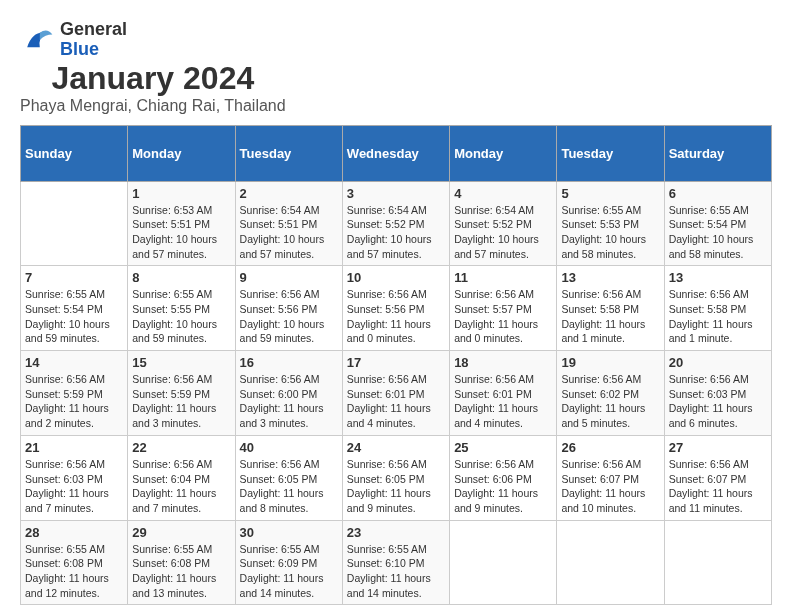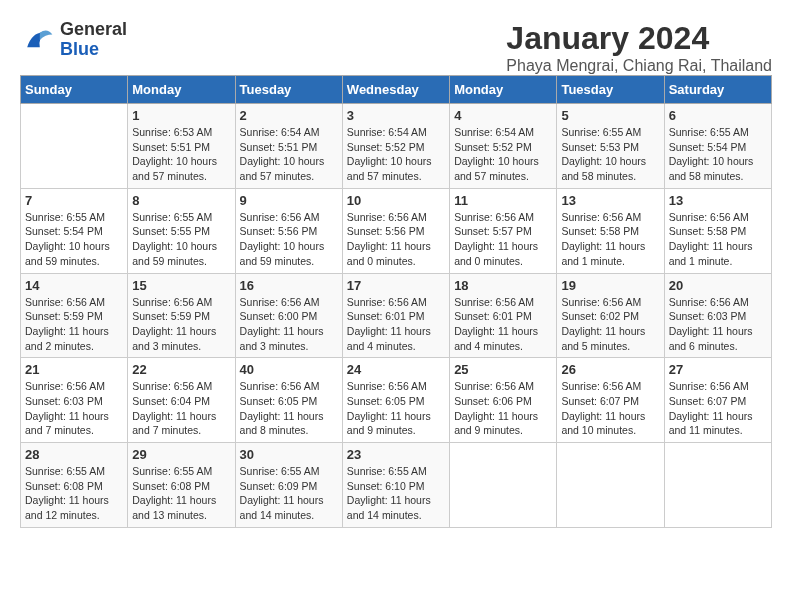--- a/index.html
+++ b/index.html
@@ -7,59 +7,61 @@
       font-family: Arial, sans-serif;
       background: #fff;
       width: 792px;
       min-height: 612px;
       padding: 20px;
     }
     .header {
       display: flex;
       justify-content: space-between;
       align-items: flex-start;
+      margin-bottom: 10px;
+      flex-direction: column;
     }
     .logo {
       display: flex;
       align-items: center;
       gap: 4px;
     }
     .logo-text {
       font-size: 18px;
       font-weight: bold;
       color: #333;
       line-height: 1.1;
     }
     .logo-text .blue { color: #1a5eb8; }
     .logo-bird {
       width: 36px;
       height: 36px;
     }
     .title-block {
-      text-align: left;
+      text-align: center;
     }
     .title-block h1 {
       font-size: 32px;
       font-weight: bold;
       color: #333;
     }
     .title-block h2 {
       font-size: 16px;
       color: #555;
       font-weight: normal;
     }
     table {
       width: 100%;
       border-collapse: collapse;
       font-size: 11px;
     }
     thead tr th {
       background-color: #2a6cb5;
       color: #fff;
-      padding: 6px 4px;
+      padding: 20px 4px;
       text-align: left;
       font-size: 13px;
       font-weight: bold;
       border: 1px solid #aaa;
     }
     tbody tr td {
       border: 1px solid #ccc;
       padding: 4px;
       vertical-align: top;
       min-height: 80px;

